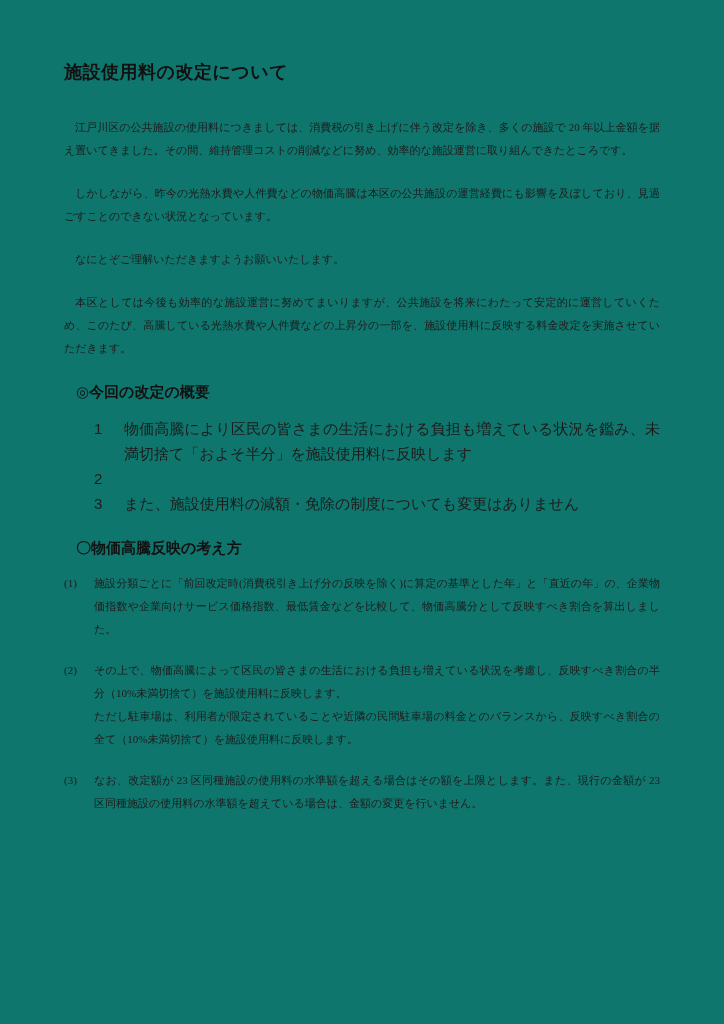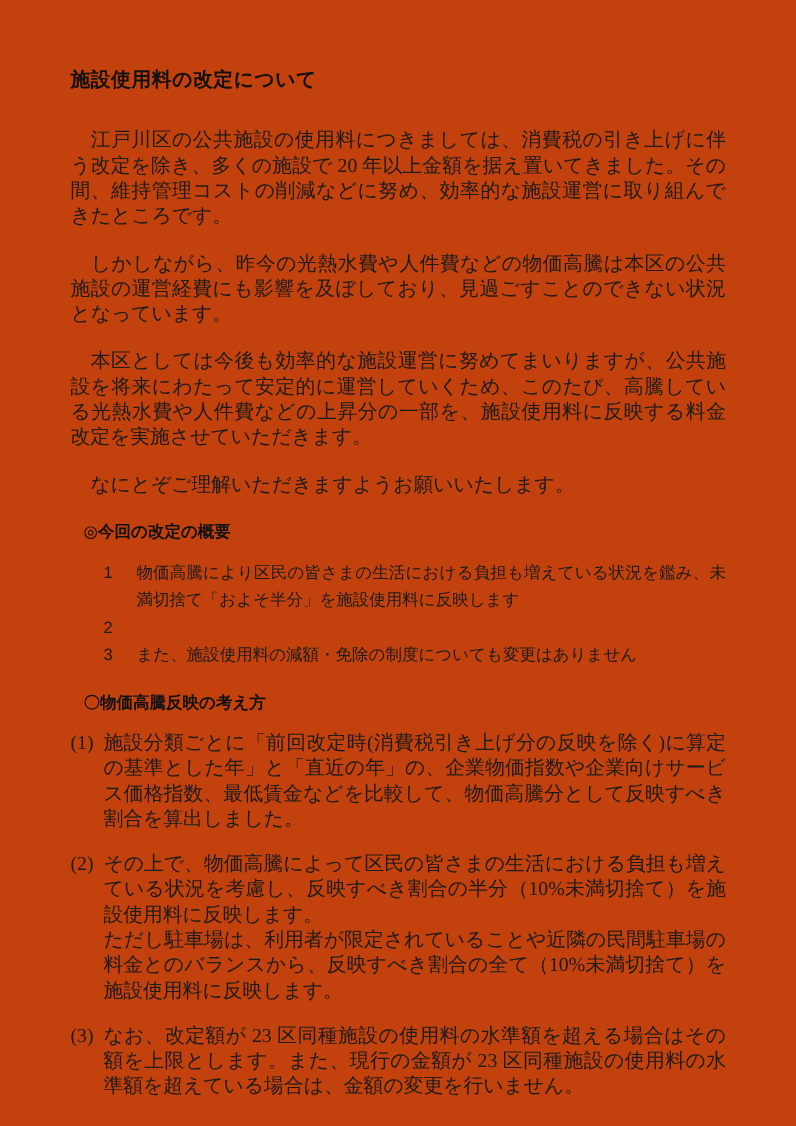--- a/index.html
+++ b/index.html
@@ -1,36 +1,36 @@
 <!DOCTYPE html>
 <html><head>
 <meta charset="utf-8">
 <style>
   html, body { margin: 0; padding: 0; background: #ffffff; }
   .page {
     position: relative;
     width: 724px;
     height: 1024px;
     box-sizing: border-box;
-    background: #c2410c;
+    background: #0f766e;
     padding: 60px 64px 0 64px;
     color: #1c1c1c;
     overflow: hidden;
   }
   .doc-title {
     font-family: "Liberation Sans", sans-serif;
     font-size: 18px;
     font-weight: bold;
     letter-spacing: 0.5px;
     margin: 0 0 32px 0;
     color: #111;
   }
   .serif {
     font-family: "Liberation Serif", "DejaVu Serif", serif;
-    font-size: 18px;
+    font-size: 11px;
     line-height: 23px;
     text-align: justify;
   }
   .gothic {
     font-family: "Liberation Sans", "DejaVu Sans", sans-serif;
     font-size: 15px;
     line-height: 25px;
     text-align: justify;
   }
   .para { margin: 0 0 20px 0; }
@@ -55,22 +55,22 @@
 </style>
 </head>
 <body>
 
 <div class="page">
 
   <h1 class="doc-title">施設使用料の改定について</h1>
 
   <p class="serif para">　江戸川区の公共施設の使用料につきましては、消費税の引き上げに伴う改定を除き、多くの施設で 20 年以上金額を据え置いてきました。その間、維持管理コストの削減などに努め、効率的な施設運営に取り組んできたところです。</p>
   <p class="serif para">　しかしながら、昨今の光熱水費や人件費などの物価高騰は本区の公共施設の運営経費にも影響を及ぼしており、見過ごすことのできない状況となっています。</p>
+  <p class="serif para">　なにとぞご理解いただきますようお願いいたします。</p>
   <p class="serif para">　本区としては今後も効率的な施設運営に努めてまいりますが、公共施設を将来にわたって安定的に運営していくため、このたび、高騰している光熱水費や人件費などの上昇分の一部を、施設使用料に反映する料金改定を実施させていただきます。</p>
-  <p class="serif para">　なにとぞご理解いただきますようお願いいたします。</p>
 
   <section class="sec">
     <h2 class="sec-head">◎今回の改定の概要</h2>
     <div class="gothic">
       <div class="oitem">
         <span class="onum">1</span>
         <div class="otext">物価高騰により区民の皆さまの生活における負担も増えている状況を鑑み、未満切捨て「およそ半分」を施設使用料に反映します</div>
       </div>
       <div class="oitem">
         <span class="onum">2</span>

